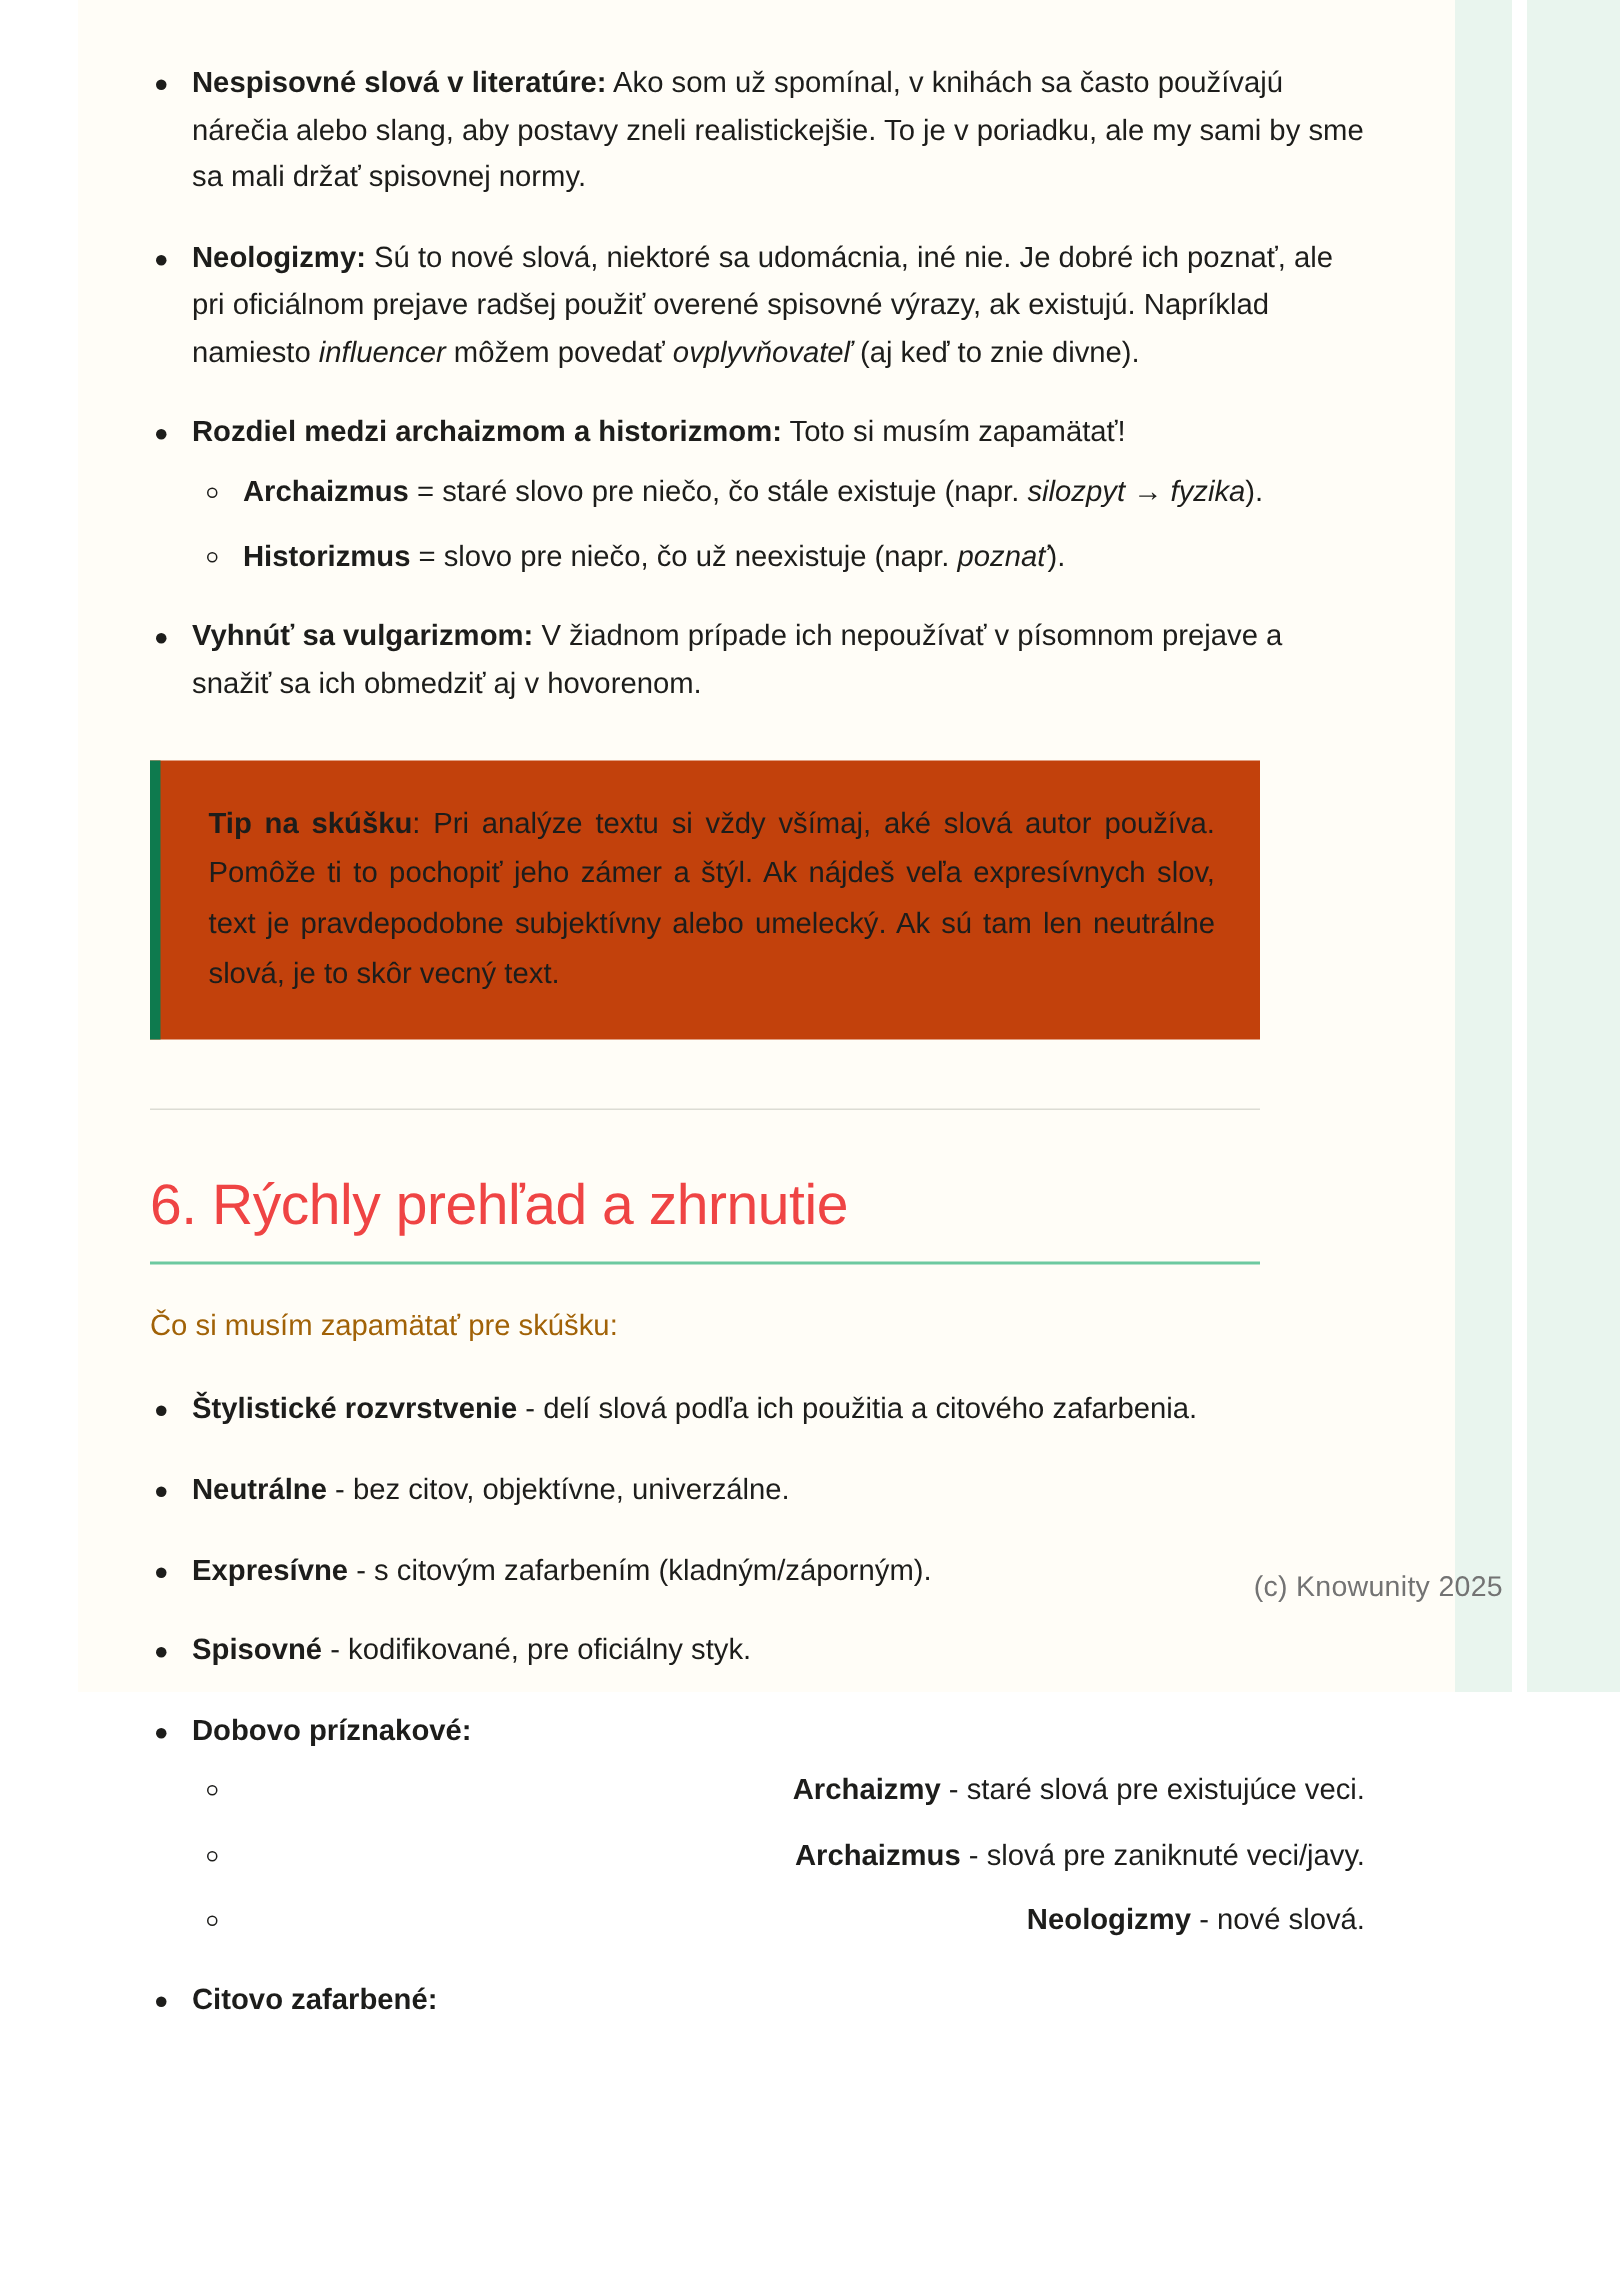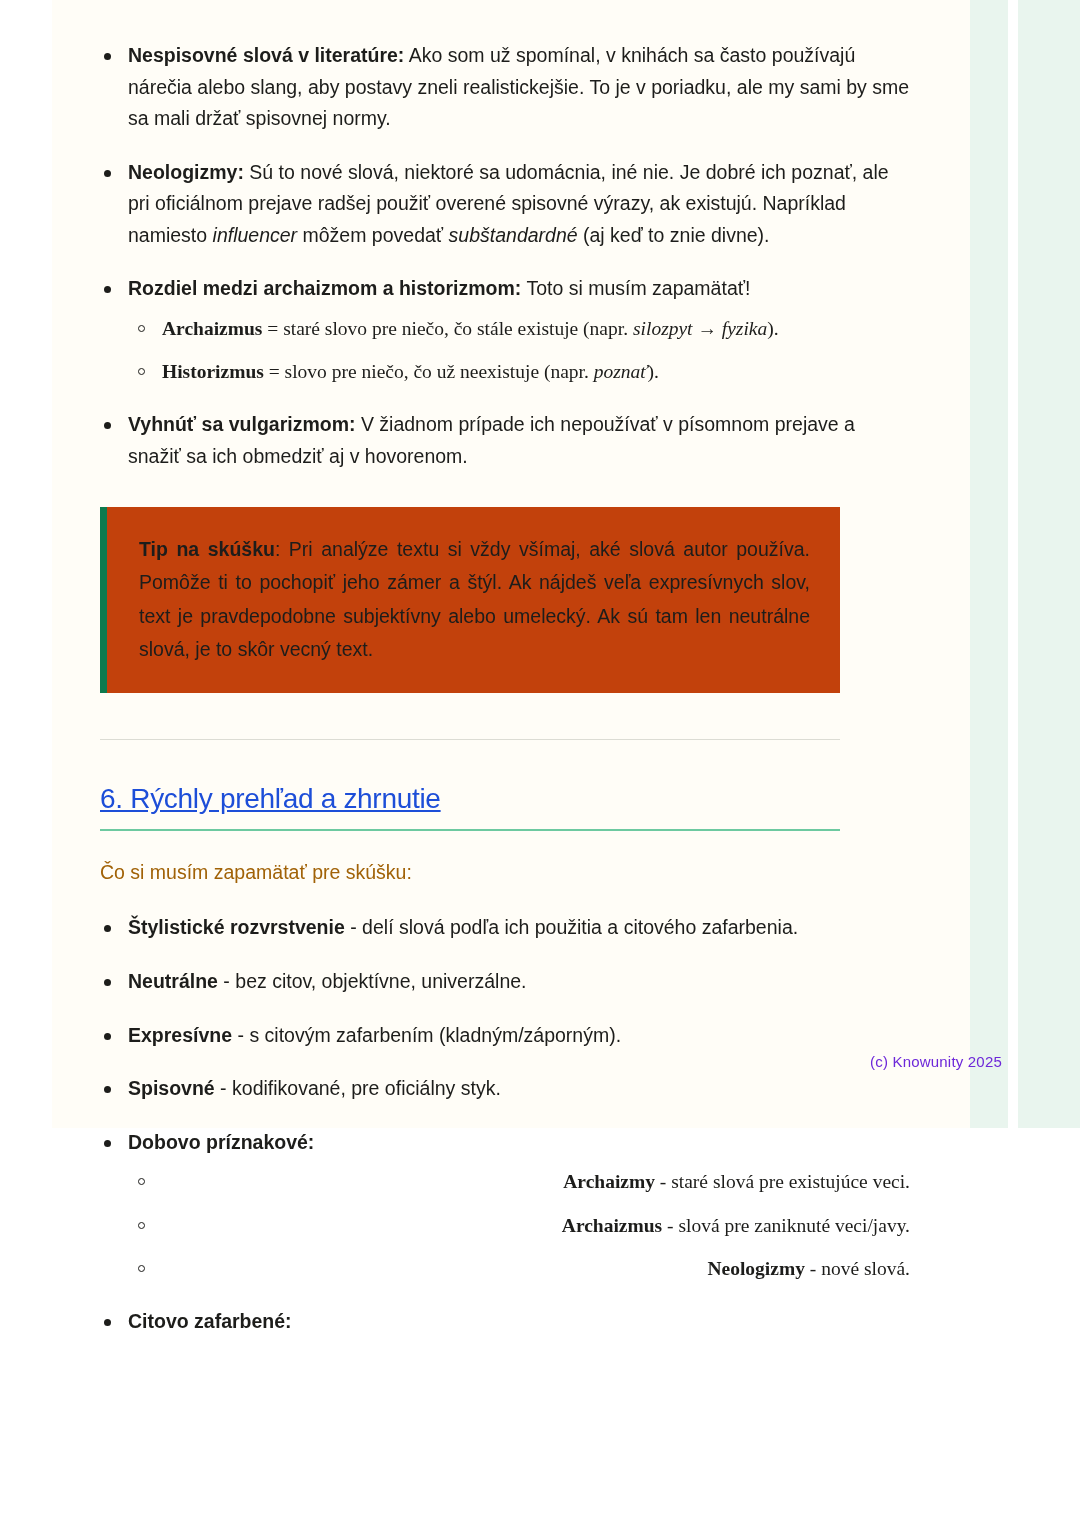--- a/index.html
+++ b/index.html
@@ -82,21 +82,20 @@
     width: 7px;
     height: 7px;
     border-radius: 50%;
     background: #1d1d1b;
   }
 
   ul.sub {
     list-style: none;
     margin: 8px 0 0 0;
     padding: 0;
-    font-family: Liberation Serif, serif;
   }
   ul.sub > li {
     position: relative;
     padding-left: 34px;
     margin-bottom: 12px;
     font-size: 19.5px;
     line-height: 1.6;
     color: #1d1d1b;
   }
   ul.sub > li::before {
@@ -130,26 +129,25 @@
 
   .hr {
     margin: 46px 0 0 8px;
     width: 740px;
     height: 1px;
     background: #dcdcd4;
   }
 
   h2.section-title {
     margin: 42px 0 0 8px;
-    font-size: 28px;
+    font-size: 38px;
     line-height: 1.2;
     font-weight: 400;
-    color: #1d4ed8;
+    color: #ef4444;
     letter-spacing: -0.3px;
-    text-decoration: underline;
   }
   .title-rule {
     margin: 14px 0 0 8px;
     width: 740px;
     height: 2px;
     background: #6dc9a0;
   }
 
   p.lead {
     margin: 26px 0 24px 8px;
@@ -158,22 +156,22 @@
     color: #a16207;
   }
 
   .summary-list > li { margin-bottom: 15px; }
   .summary-list .sub > li { margin-bottom: 12px; text-align: right; }
 
   .footer-note {
     position: absolute;
     right: 78px;
     bottom: 58px;
-    font-size: 15px;
-    color: #6d28d9;
+    font-size: 19px;
+    color: #737373;
     letter-spacing: 0.2px;
     text-align: center;
   }
 </style>
 </head>
 <body>
 
 <div class="page">
 
   <div class="left-strip"></div>
@@ -183,21 +181,21 @@
 
   <div class="content">
 
     <ul class="bullets">
 
       <li>
         <span class="b">Nespisovné slová v literatúre:</span><span> Ako som už spomínal, v knihách sa často používajú nárečia alebo slang, aby postavy zneli realistickejšie. To je v poriadku, ale my sami by sme sa mali držať spisovnej normy.</span>
       </li>
 
       <li>
-        <span class="b">Neologizmy:</span><span> Sú to nové slová, niektoré sa udomácnia, iné nie. Je dobré ich poznať, ale pri oficiálnom prejave radšej použiť overené spisovné výrazy, ak existujú. Napríklad namiesto </span><span class="i">influencer</span><span> môžem povedať </span><span class="i">subštandardné</span><span> (aj keď to znie divne).</span>
+        <span class="b">Neologizmy:</span><span> Sú to nové slová, niektoré sa udomácnia, iné nie. Je dobré ich poznať, ale pri oficiálnom prejave radšej použiť overené spisovné výrazy, ak existujú. Napríklad namiesto </span><span class="i">influencer</span><span> môžem povedať </span><span class="i">ovplyvňovateľ</span><span> (aj keď to znie divne).</span>
       </li>
 
       <li>
         <span class="b">Rozdiel medzi archaizmom a historizmom:</span><span> Toto si musím zapamätať!</span>
         <ul class="sub">
           <li>
             <span class="b">Archaizmus</span><span> = staré slovo pre niečo, čo stále existuje (napr. </span><span class="i">silozpyt → fyzika</span><span>).</span>
           </li>
           <li>
             <span class="b">Historizmus</span><span> = slovo pre niečo, čo už neexistuje (napr. </span><span class="i">poznať</span><span>).</span>

